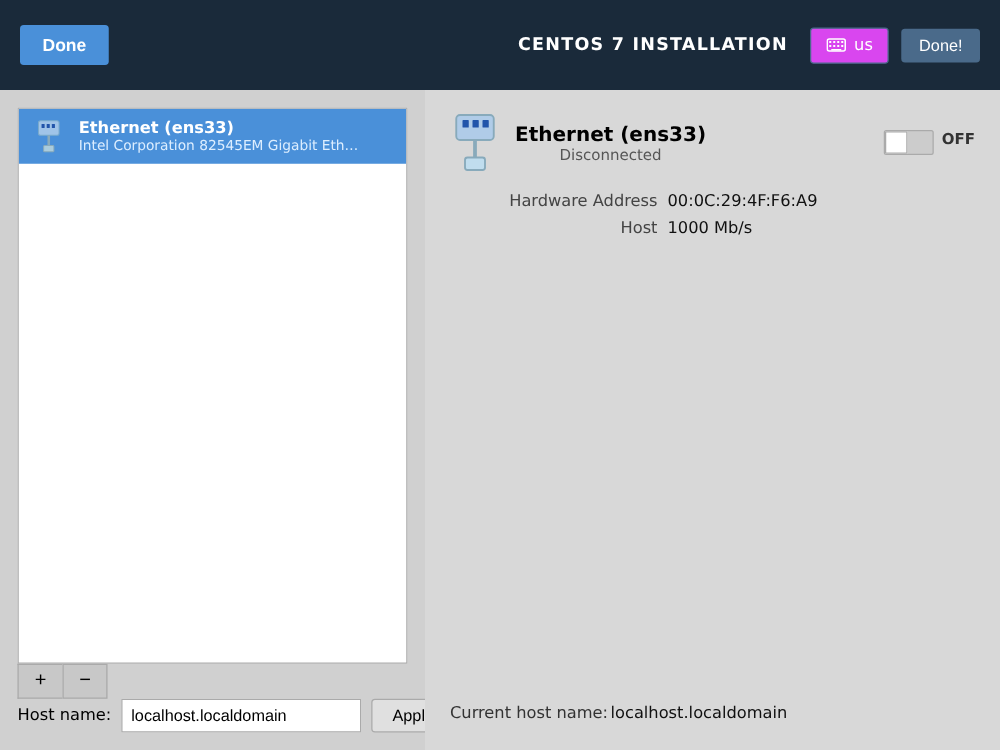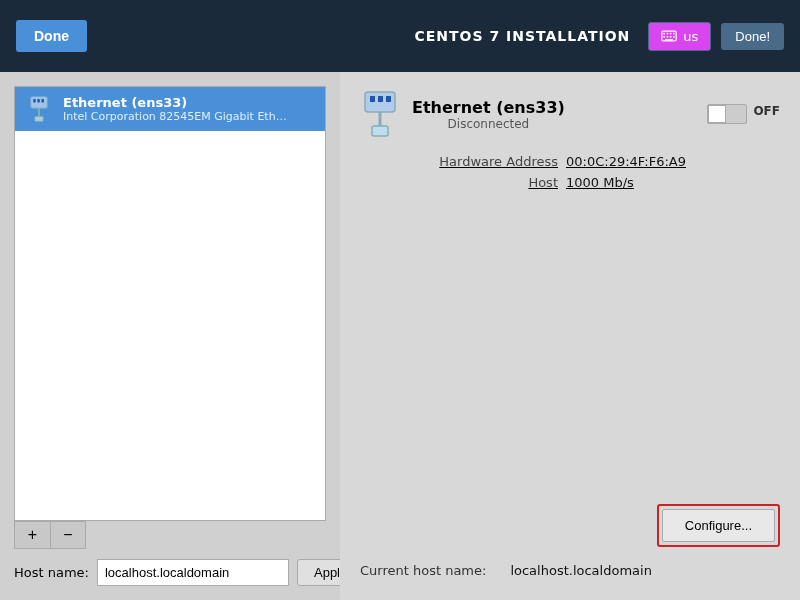--- a/index.html
+++ b/index.html
@@ -142,21 +142,20 @@
     }
     #add-button {
       border-right: none;
     }
 
     
     #hostname-row {
       display: flex;
       align-items: center;
       gap: 8px;
-      margin-top: 10px;
     }
     #hostname-label {
       white-space: nowrap;
       font-size: 13px;
     }
     #hostname-input {
       flex: 1;
       border: 1px solid #aaa;
       padding: 5px 7px;
       font-size: 13px;
@@ -230,22 +229,21 @@
       top: 0;
       left: 0;
     }
     #toggle-off-label {
       font-size: 12px;
       color: #333;
       font-weight: bold;
     }
 
     #eth-details {
-      margin-left: 76px;
-      text-decoration: underline;
+      margin-left: 44px;
     }
 
     #spacer { flex: 1; }
 
     
     #configure-area {
       display: flex;
       justify-content: flex-end;
       margin-bottom: 16px;
     }
@@ -261,21 +259,21 @@
       padding: 8px 22px;
       font-size: 13px;
       cursor: pointer;
       min-width: 100px;
     }
 
     
     #current-hostname-row {
       display: flex;
       align-items: center;
-      gap: 24px;
+      gap: 2px;
       font-size: 13px;
       padding-bottom: 4px;
     }
     #current-hostname-label {
       color: #333;
     }
     #current-hostname-value {
       color: #111;
     }
     .detail-table-row {
@@ -382,24 +380,19 @@
         <span class="detail-table-val">00:0C:29:4F:F6:A9</span>
       </div>
       <div class="detail-table-row">
         <span class="detail-table-key">Host</span>
         <span class="detail-table-val">1000 Mb/s</span>
       </div>
     </div>
 
     <div id="spacer"></div>
 
-    <div id="configure-area">
-      <div id="configure-button-wrapper">
-        <button id="configure-button">Configure...</button>
-      </div>
-    </div>
 
     <div id="current-hostname-row">
       <span id="current-hostname-label">Current host name:</span>
       <span id="current-hostname-value">localhost.localdomain</span>
     </div>
   </div>
 </div>
 
 </body></html>

